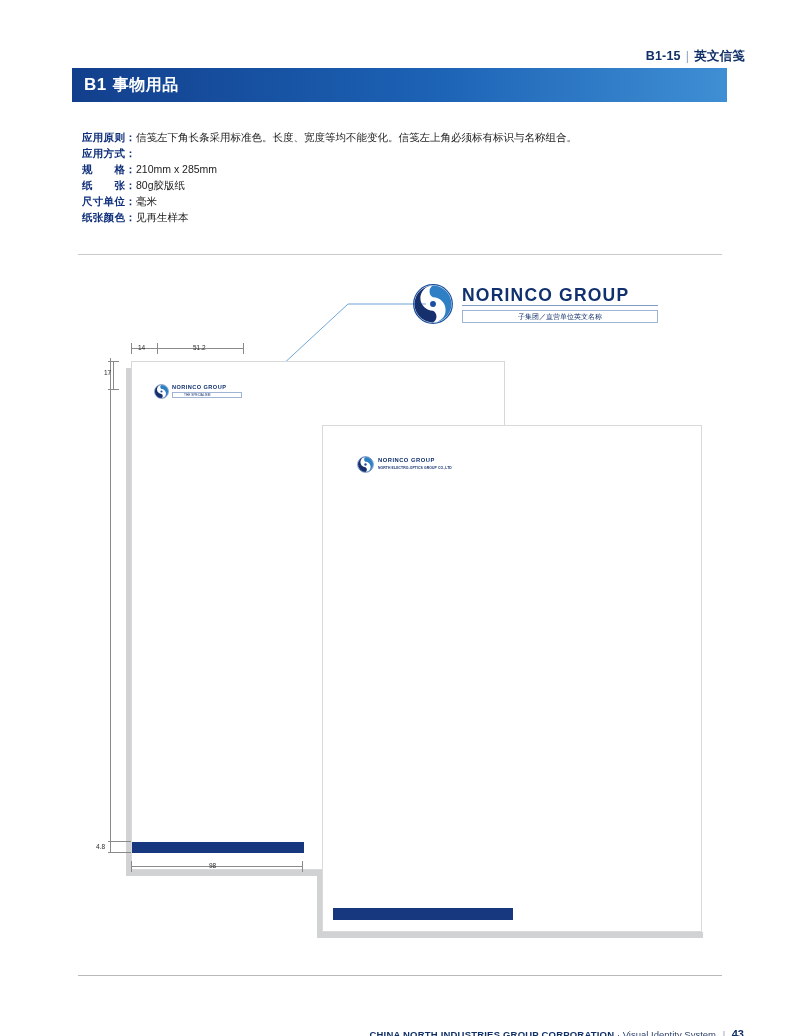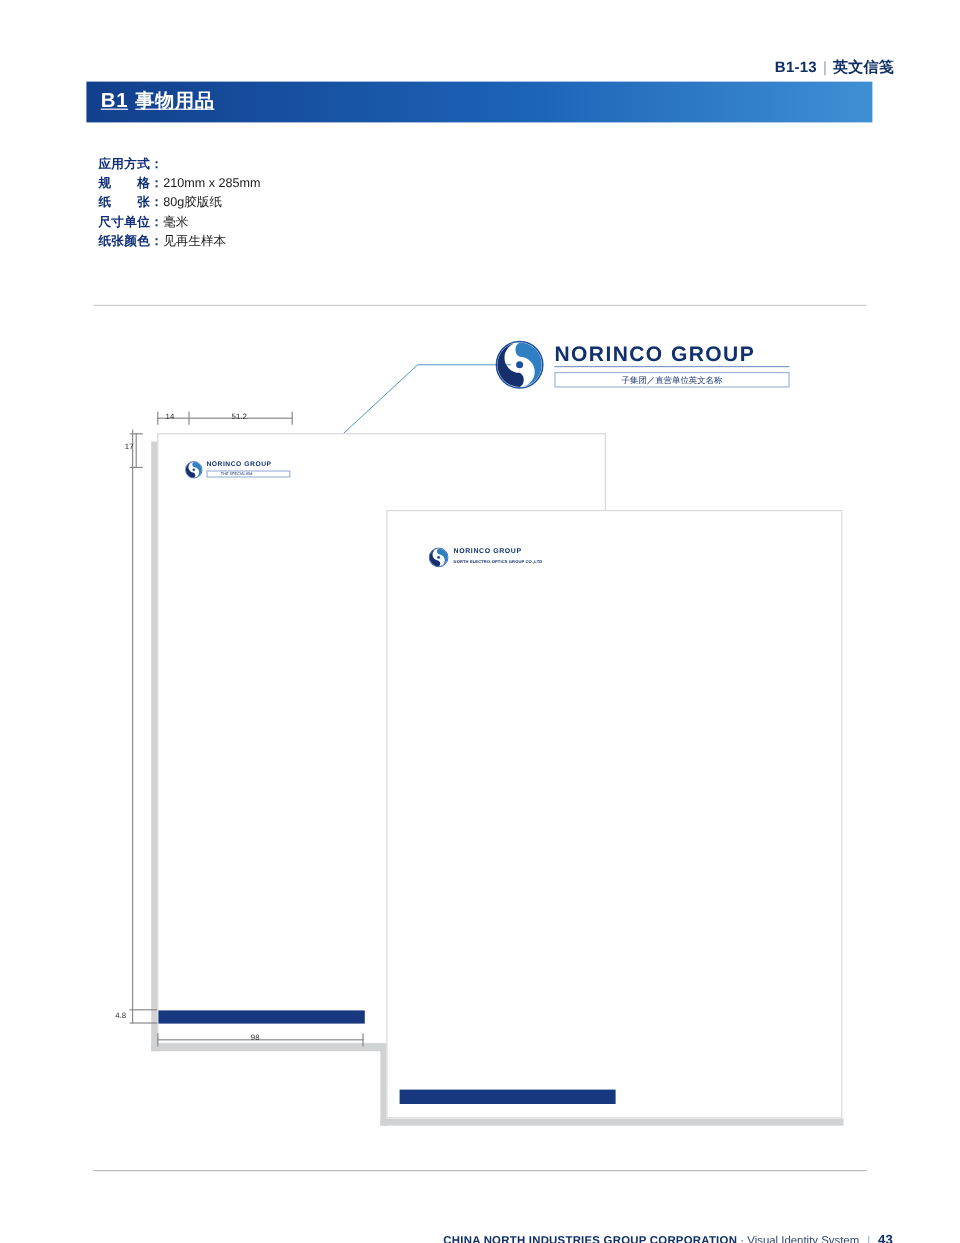--- a/index.html
+++ b/index.html
@@ -43,21 +43,20 @@
   }
   .title-bar .tb-text {
     position: absolute;
     left: 12px;
     top: 50%;
     transform: translateY(-50%);
     color: #ffffff;
     font-size: 16px;
     font-weight: bold;
     letter-spacing: 0.5px;
-    text-decoration: underline;
   }
   .title-bar .tb-text .code {
     font-size: 17px;
     margin-right: 6px;
   }
 
   
   .spec-block {
     position: absolute;
     left: 82px;
@@ -254,30 +253,34 @@
     color: #2a2a2a;
     white-space: nowrap;
     font-family: "Liberation Sans", sans-serif;
   }
   .tick { position: absolute; background: #8a8a8a; }
 </style>
 </head>
 <body>
 
 <div class="page-header">
-  <span>B1-13</span><span class="sep">|</span><span>英文信笺</span>
+  <span>B1-15</span><span class="sep">|</span><span>英文信笺</span>
 </div>
 
 <div class="title-bar">
   <div class="tb-text">
     <span class="code">B1</span><span>事物用品</span>
   </div>
 </div>
 
 <div class="spec-block">
+  <div class="spec-row">
+    <span class="spec-label">应用原则：</span>
+      <span class="spec-val">信笺左下角长条采用标准色。长度、宽度等均不能变化。信笺左上角必须标有标识与名称组合。</span>
+  </div>
   <div class="spec-row">
     <span class="spec-label">应用方式：</span>
   </div>
   <div class="spec-row">
     <span class="spec-label">规　　格：</span>
       <span class="spec-val">210mm x 285mm</span>
   </div>
   <div class="spec-row">
     <span class="spec-label">纸　　张：</span>
       <span class="spec-val">80g胶版纸</span>

